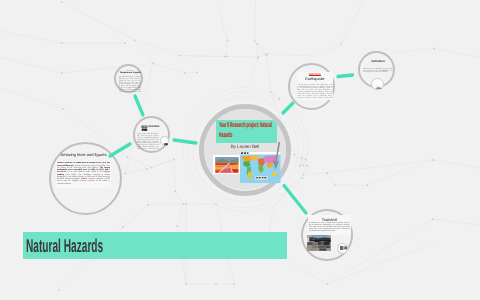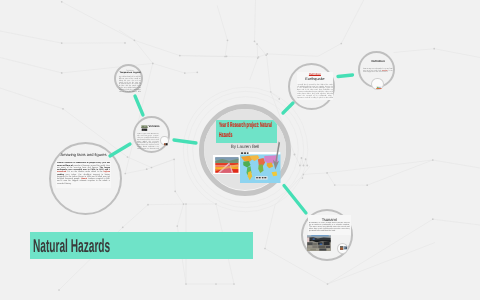--- a/index.html
+++ b/index.html
@@ -314,16 +314,16 @@
         <rect x="1" y="6" width="9" height="7" fill="#b05a2a"></rect>
         <rect x="13" y="0" width="13" height="14" fill="#cfd9e2"></rect>
         <rect x="14" y="2" width="11" height="9" fill="#43566a"></rect>
         <rect x="15" y="3" width="4" height="7" fill="#8fa7bd"></rect>
       </svg>
       <div class="mt" style="left:1.3px;top:7.4px;width:8.4px;font-size:1.2px;line-height:1.4px;
            text-align:center;">Japan 2011</div>
     </div>
   </div>
 
-  <div class="banner" style="left:30px;top:231.5px;width:223px;height:27px;">
+  <div class="banner" style="left:23px;top:231.5px;width:264px;height:27px;">
     <span class="bannertxt" style="left:3.2px;top:3.6px;">Natural Hazards</span>
   </div>
 </div>
 
 </body></html>

